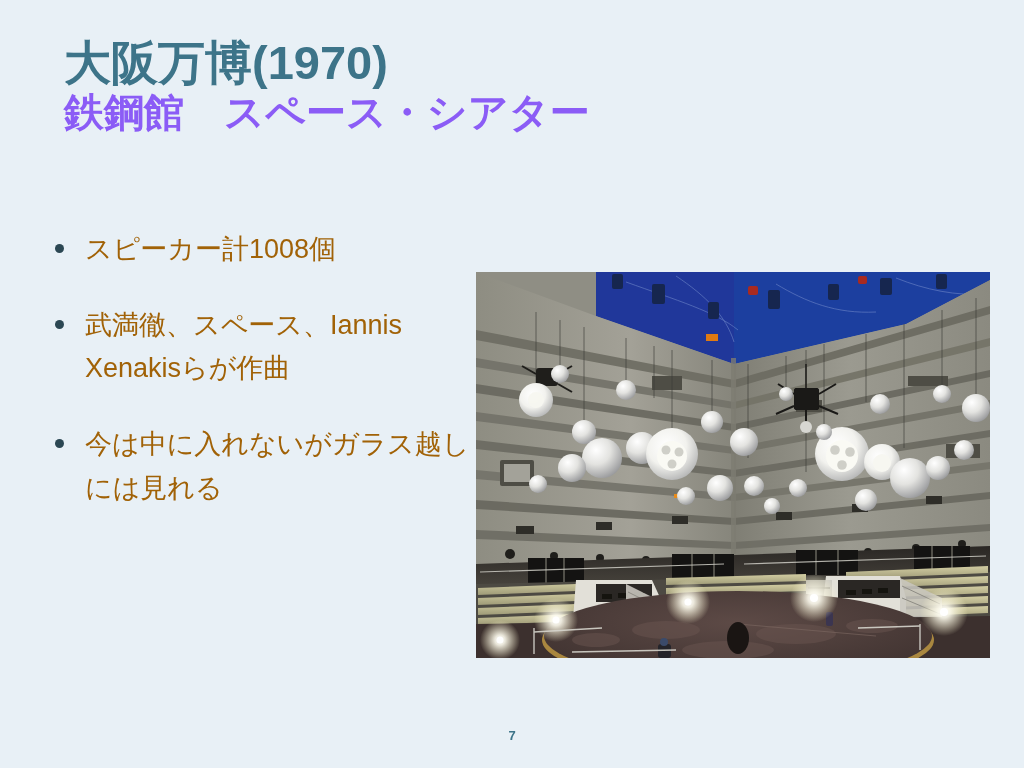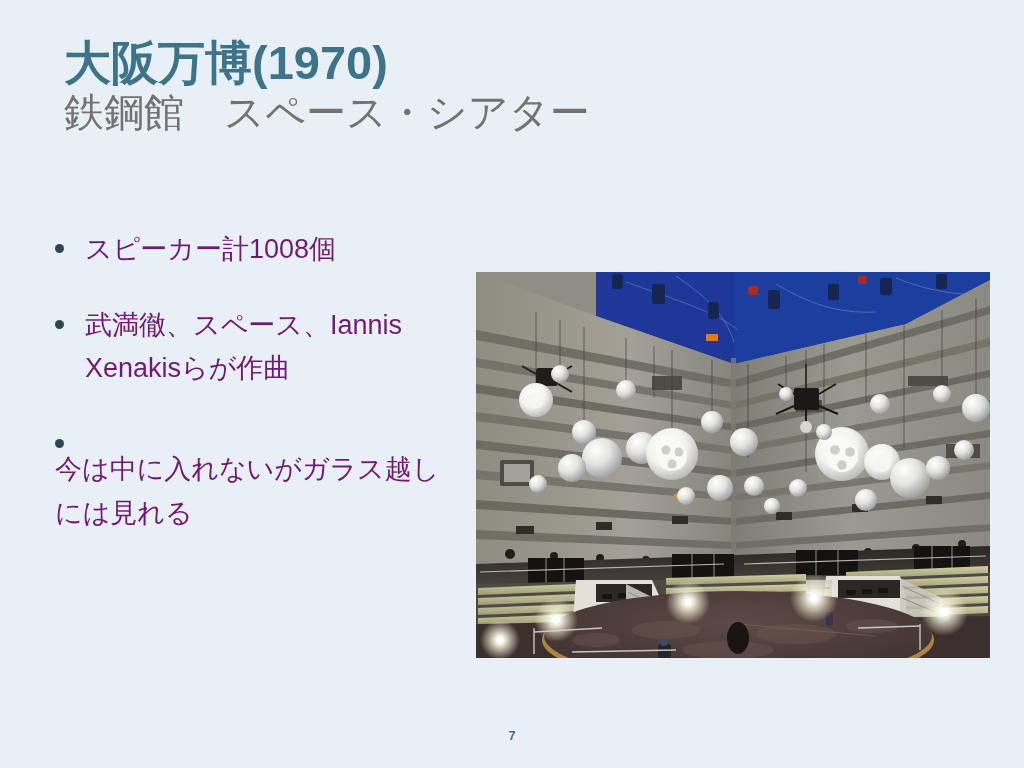--- a/index.html
+++ b/index.html
@@ -30,51 +30,51 @@
   .title-main {
     font-size: 47px;
     font-weight: bold;
     color: #3d7489;
     line-height: 1.08;
     letter-spacing: 0px;
     white-space: nowrap;
   }
   .title-sub {
     font-size: 40px;
-    font-weight: normal;
-    color: #737373;
+    font-weight: bold;
+    color: #8b5cf6;
     line-height: 1.18;
     white-space: nowrap;
   }
 
   
   .bullets {
     position: absolute;
     left: 55px;
     top: 228px;
     width: 420px;
   }
   .bullet-row {
     display: flex;
     align-items: flex-start;
     margin-bottom: 32px;
   }
-  .bullet-row:last-child { margin-bottom: 0; flex-direction: column; }
+  .bullet-row:last-child { margin-bottom: 0; }
   .bullet-dot {
     width: 9px;
     height: 9px;
     border-radius: 50%;
     background: #2b4753;
     flex: 0 0 auto;
     margin-top: 16px;
     margin-right: 21px;
   }
   .bullet-text {
     font-size: 27px;
-    color: #701a75;
+    color: #a16207;
     line-height: 1.62;
     width: 390px;
   }
 
   
   .photo {
     position: absolute;
     left: 476px;
     top: 272px;
     width: 514px;

